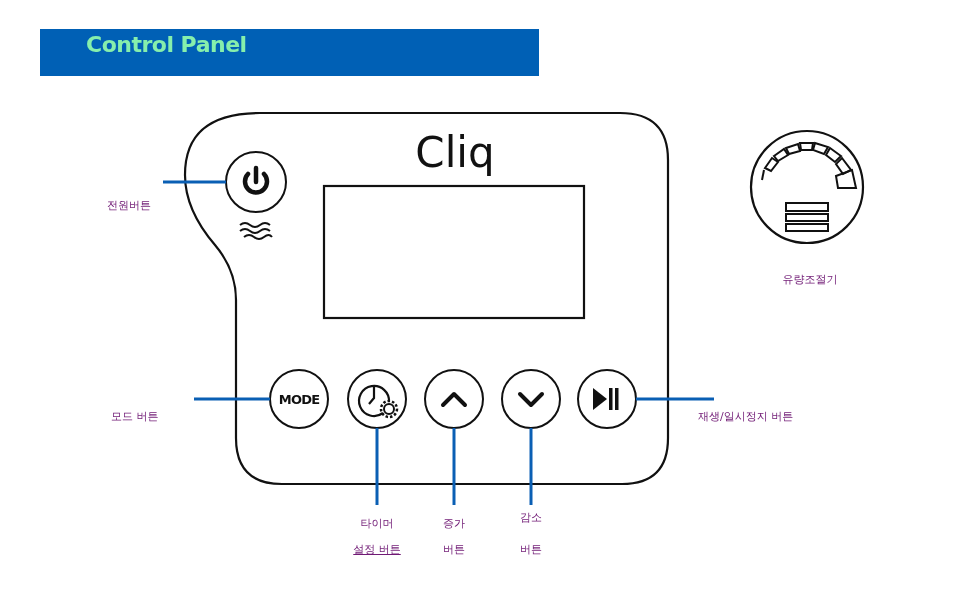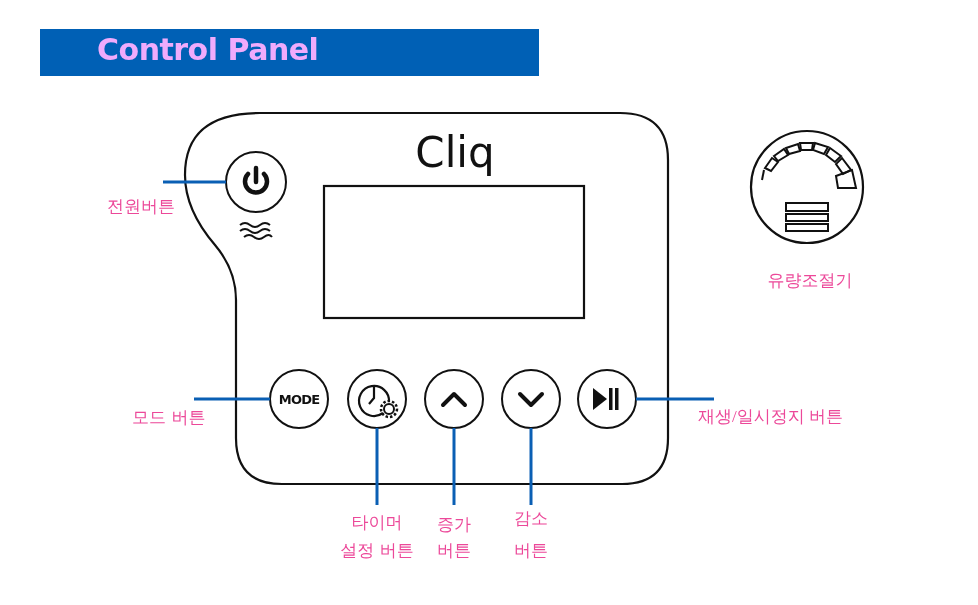--- a/index.html
+++ b/index.html
@@ -1,23 +1,23 @@
 <!DOCTYPE html>
 <html><head>
 <meta charset="utf-8">
 <style>
   html, body { margin: 0; padding: 0; background: #ffffff; }
   body { width: 978px; height: 605px; position: relative; overflow: hidden;
          font-family: "DejaVu Sans", sans-serif; }
   .title-bar { position: absolute; left: 40px; top: 29px; width: 499px; height: 47px;
                background: #0060b5; }
-  .title-text { position: absolute; left: 57px; top: 3px; color: #f0abfc; font-size: 30px;
+  .title-text { position: absolute; left: 46px; top: 3px; color: #86efac; font-size: 22px;
                 font-weight: bold; font-family: "DejaVu Sans", sans-serif; letter-spacing: -0.5px; }
   svg.main { position: absolute; left: 0; top: 0; }
-  .label { position: absolute; color: #ec4899; font-size: 17px; line-height: 26px;
+  .label { position: absolute; color: #701a75; font-size: 11px; line-height: 26px;
            font-family: "DejaVu Sans", sans-serif; white-space: nowrap; }
   .label.center { text-align: right; transform: translateX(-50%); }
 </style>
 </head>
 <body>
 
 <div class="title-bar">
   <span class="title-text">Control Panel</span>
 </div>
 
@@ -100,22 +100,22 @@
     <line x1="163" y1="182" x2="226" y2="182"></line>
     <line x1="194" y1="399" x2="270" y2="399"></line>
     <line x1="636" y1="399" x2="714" y2="399"></line>
     <line x1="377" y1="428" x2="377" y2="505"></line>
     <line x1="454" y1="428" x2="454" y2="505"></line>
     <line x1="531" y1="428" x2="531" y2="505"></line>
   </g>
 </svg>
 
 <div class="label" style="left:107px; top:193px;">전원버튼</div>
-<div class="label" style="left:132px; top:404px;">모드 버튼</div>
-<div class="label" style="left:698px; top:404px;font-family:Liberation Serif, serif;">재생/일시정지 버튼</div>
+<div class="label" style="left:111px; top:404px;">모드 버튼</div>
+<div class="label" style="left:698px; top:404px;">재생/일시정지 버튼</div>
 <div class="label center" style="left:810px; top:267px;">유량조절기</div>
 
 <div class="label center" style="left:377px; top:511px;font-family:Liberation Mono, monospace;">타이머</div>
-<div class="label center" style="left:377px; top:537px;">설정 버튼</div>
+<div class="label center" style="left:377px; top:537px;text-decoration:underline;">설정 버튼</div>
 <div class="label center" style="left:454px; top:511px;">증가</div>
 <div class="label center" style="left:454px; top:537px;">버튼</div>
 <div class="label center" style="left:531px; top:505px;">감소</div>
 <div class="label center" style="left:531px; top:537px;">버튼</div>
 
 </body></html>

